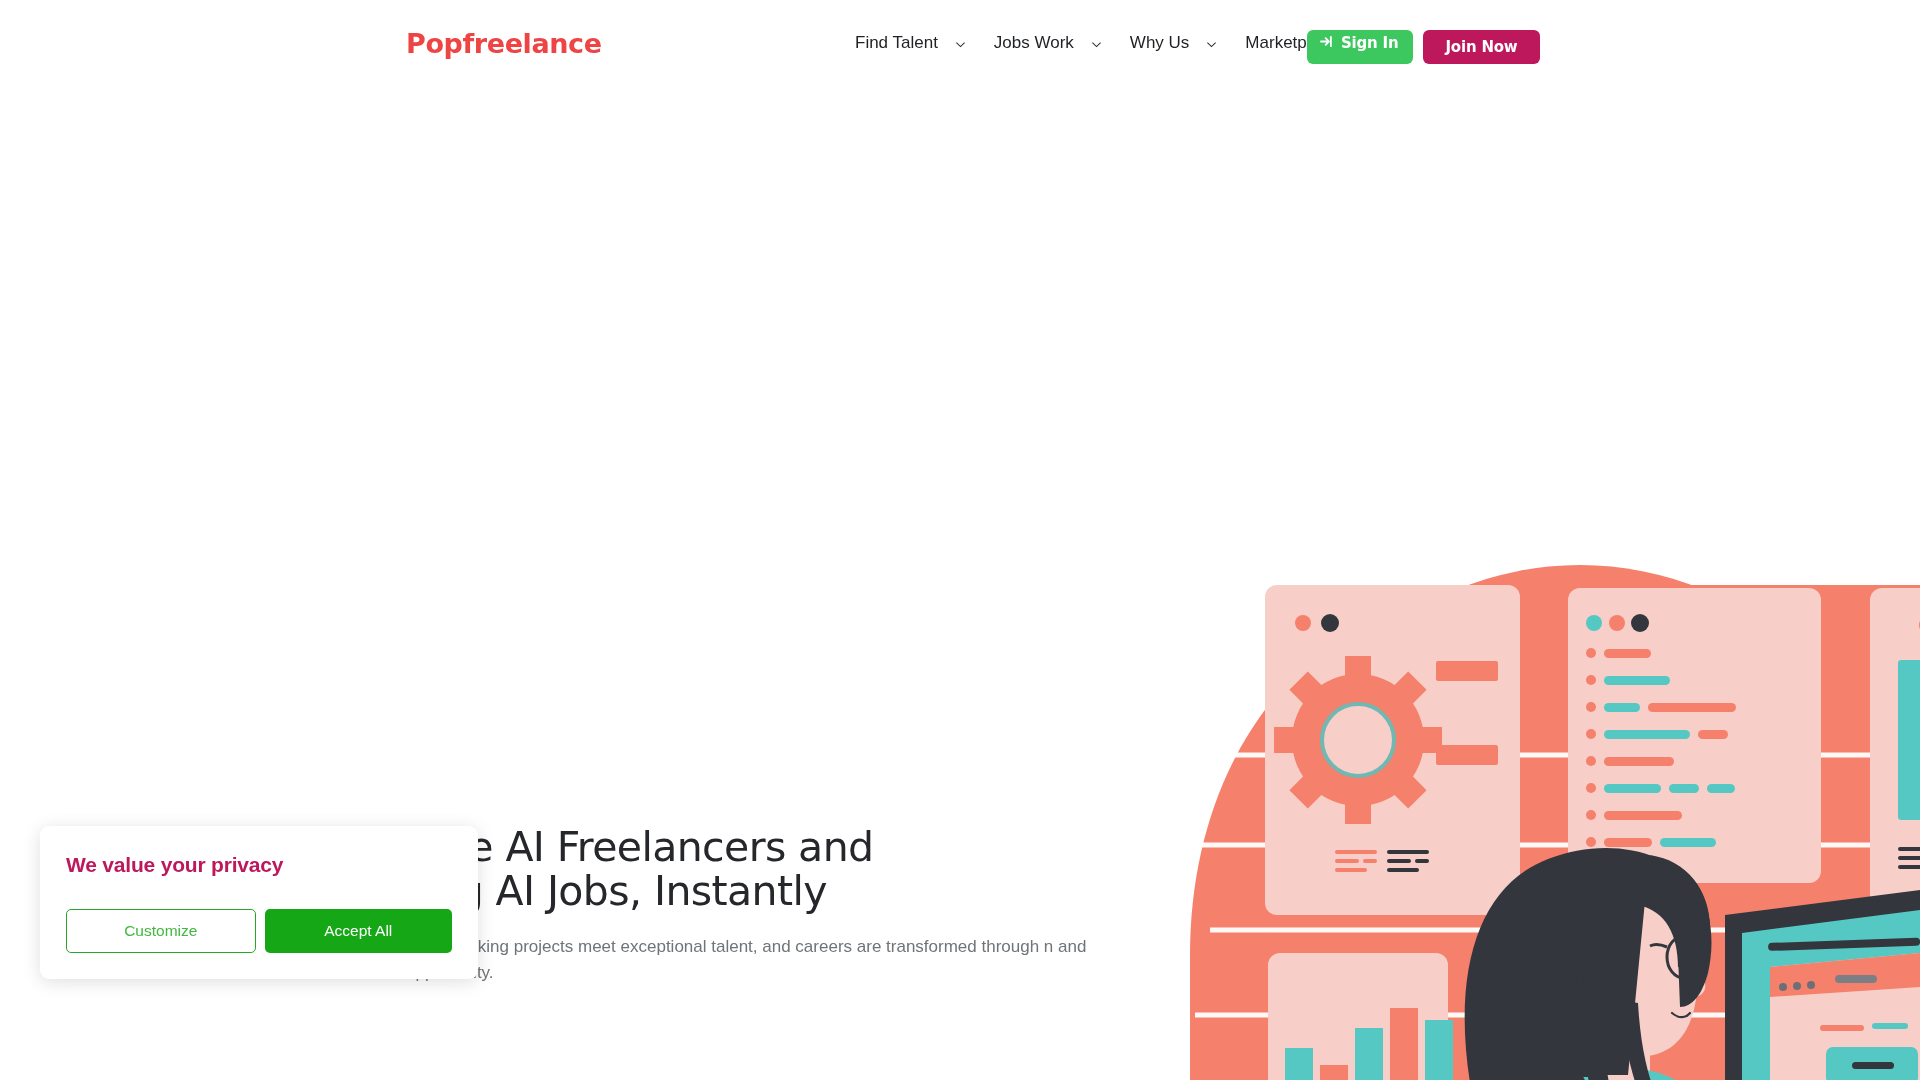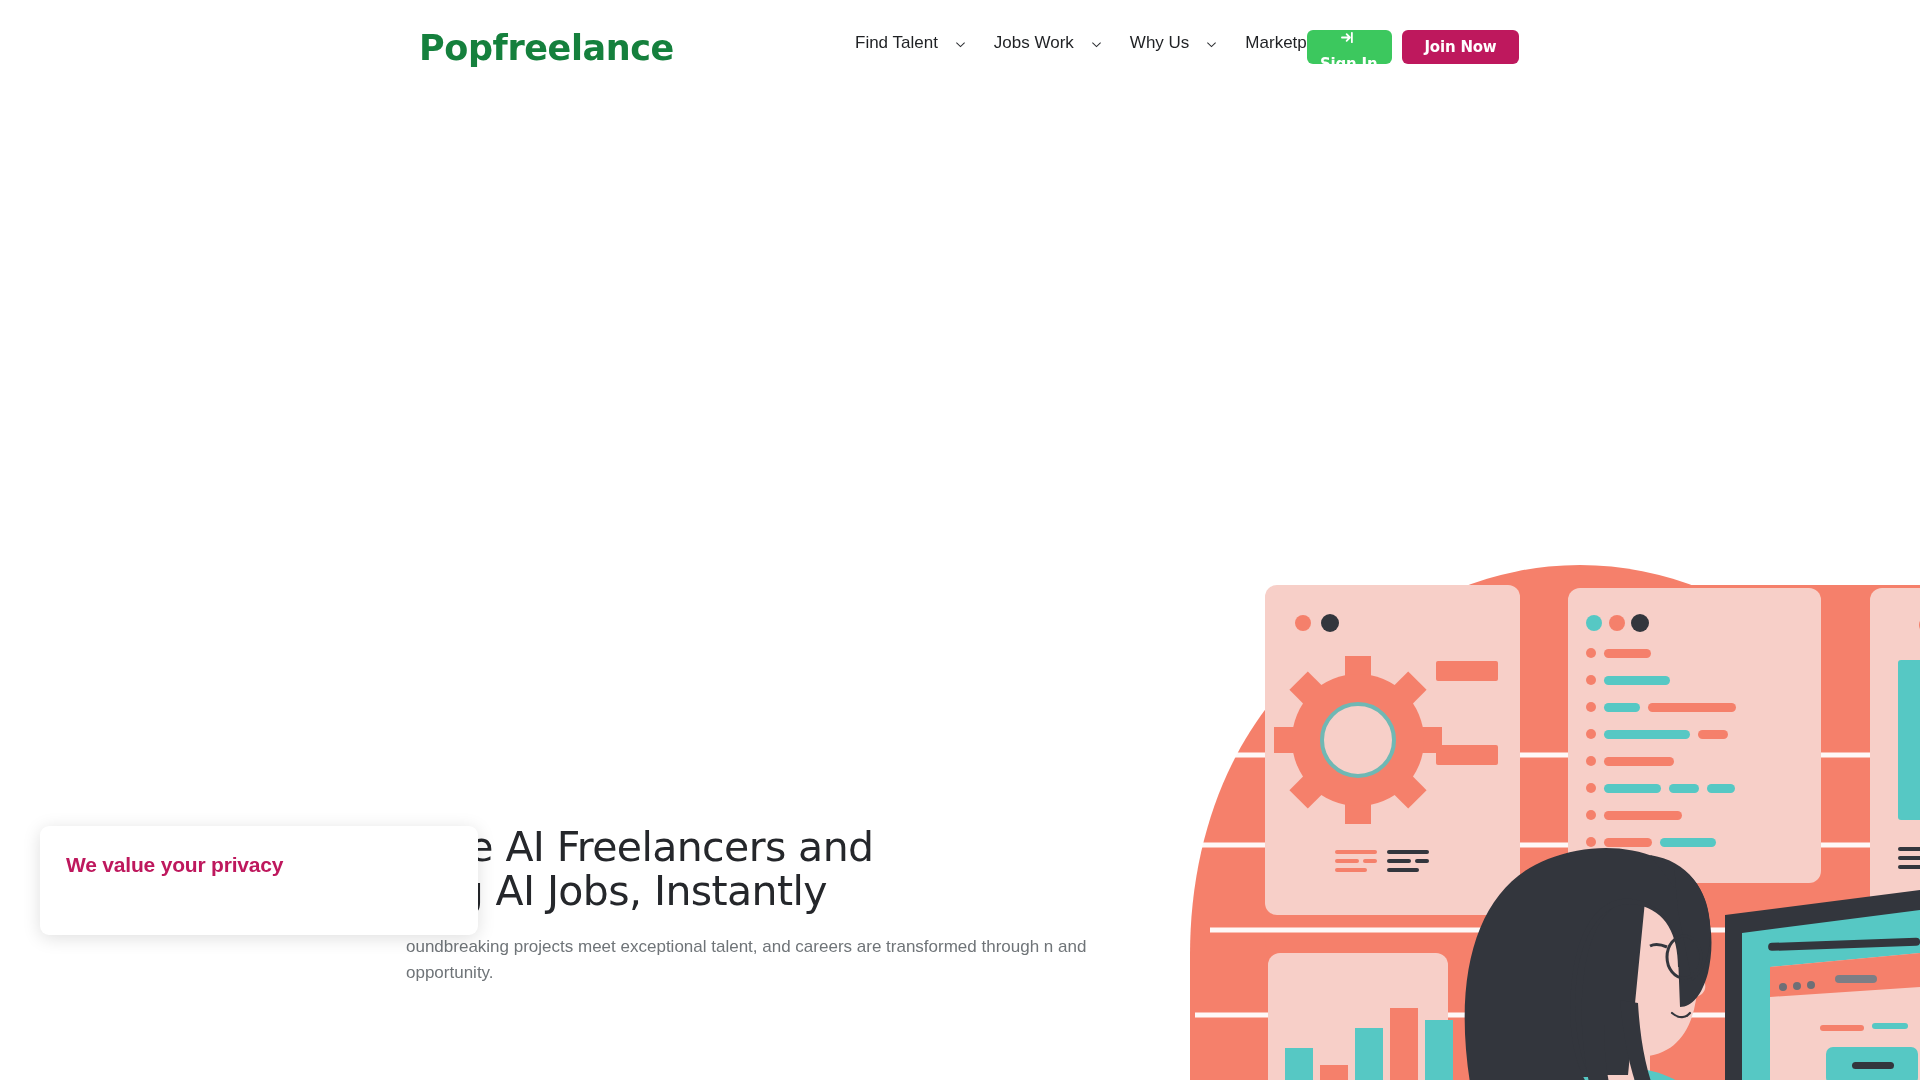--- a/index.html
+++ b/index.html
@@ -12,25 +12,24 @@
 
   
   .header {
     position: absolute; top: 0; left: 0;
     width: 1920px; height: 95px;
     background: #ffffff;
     z-index: 40;
   }
   .logo {
     position: absolute; left: 406px; top: 28px;
-    font-size: 35px; font-weight: 700;
-    color: #15803d;
+    font-size: 27px; font-weight: 700;
+    color: #ef4444;
     letter-spacing: -0.4px;
     font-family: "DejaVu Sans", sans-serif;
-    margin-left: 13px;
   }
   .nav {
     position: absolute; left: 855px; top: 32px;
     display: flex; align-items: center; gap: 28px;
   }
   .nav-item {
     display: flex; align-items: center; gap: 17px;
     font-size: 17px; color: #1f2124;
     cursor: pointer;
     line-height: 22px;
@@ -49,21 +48,20 @@
   .btn-signin {
     display: flex; align-items: center; gap: 6px;
     background: #3cc85e;
     color: #ffffff;
     border: none; border-radius: 6px;
     height: 34px; padding: 0 15px 8px 13px;
     font-size: 15px; font-weight: 700;
     font-family: "DejaVu Sans", sans-serif;
     cursor: pointer;
     letter-spacing: -0.2px;
-    flex-direction: column;
   }
   .btn-join {
     background: #be185d;
     color: #ffffff;
     border: none; border-radius: 6px;
     height: 34px; padding: 0 22px;
     font-size: 15px; font-weight: 700;
     font-family: "DejaVu Sans", sans-serif;
     cursor: pointer;
     letter-spacing: -0.2px;
@@ -399,13 +397,17 @@
           <rect x="572" y="598" width="120" height="30" rx="8" fill="#f7cfc8"></rect>
         </g>
 
       </g>
     </svg>
   </div>
 </div>
 
 <div class="cookie">
   <div class="cookie-title">We value your privacy</div>
+  <div class="cookie-btns">
+    <button class="btn-customize">Customize</button>
+    <button class="btn-accept">Accept All</button>
+  </div>
 </div>
 
 </body></html>

